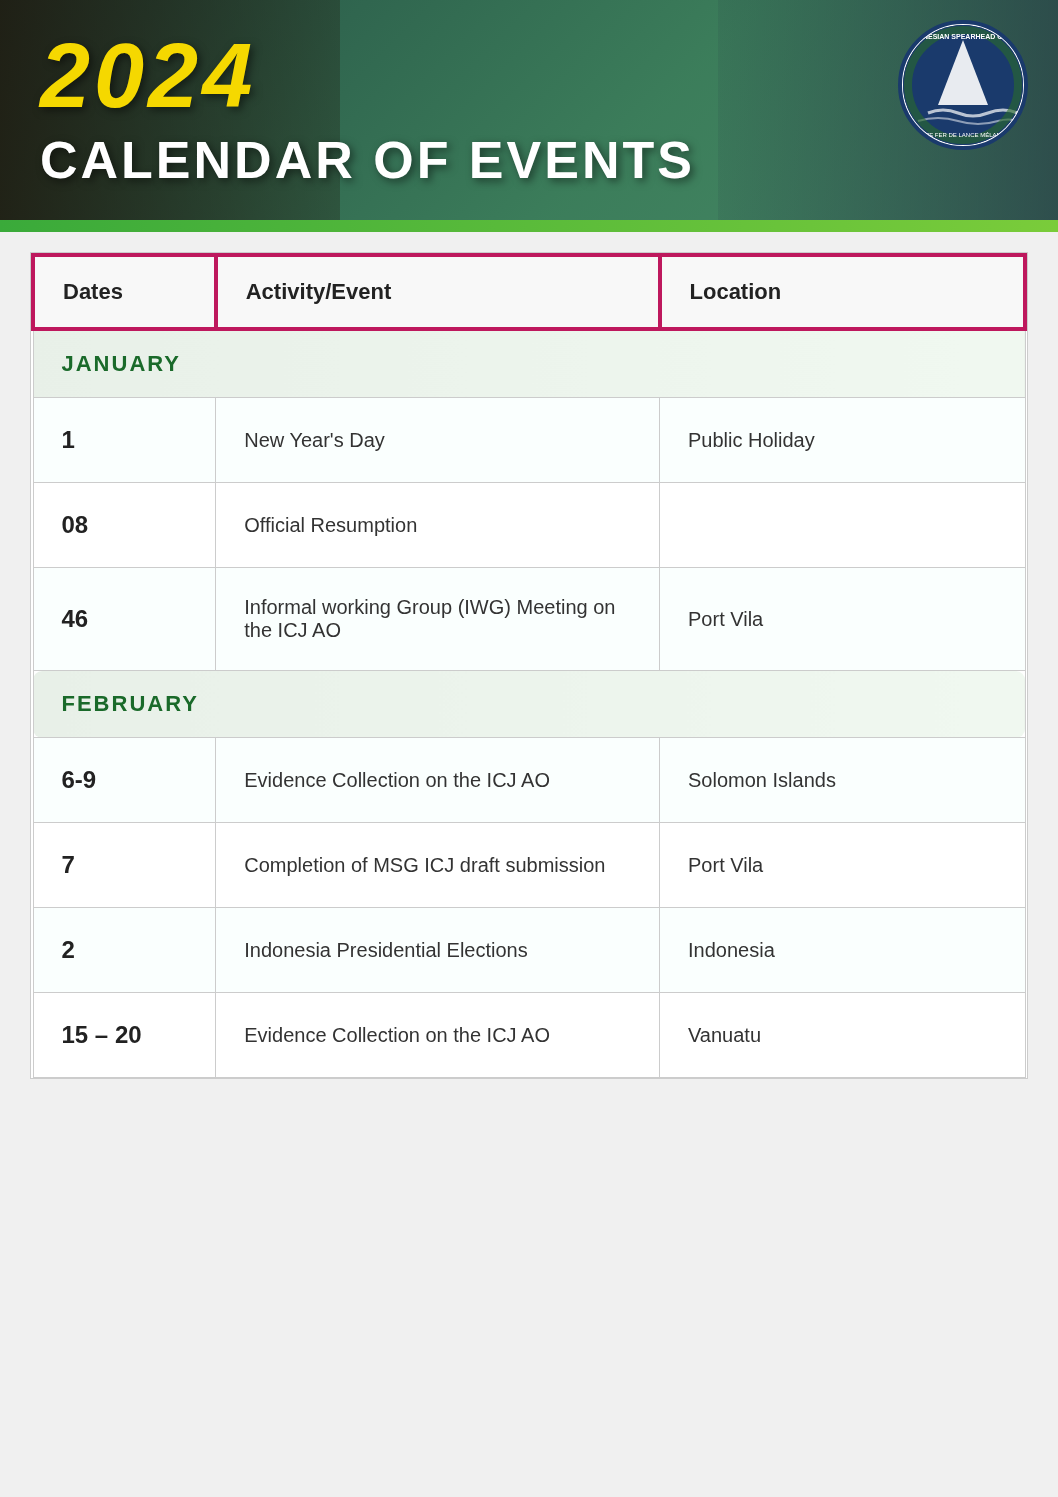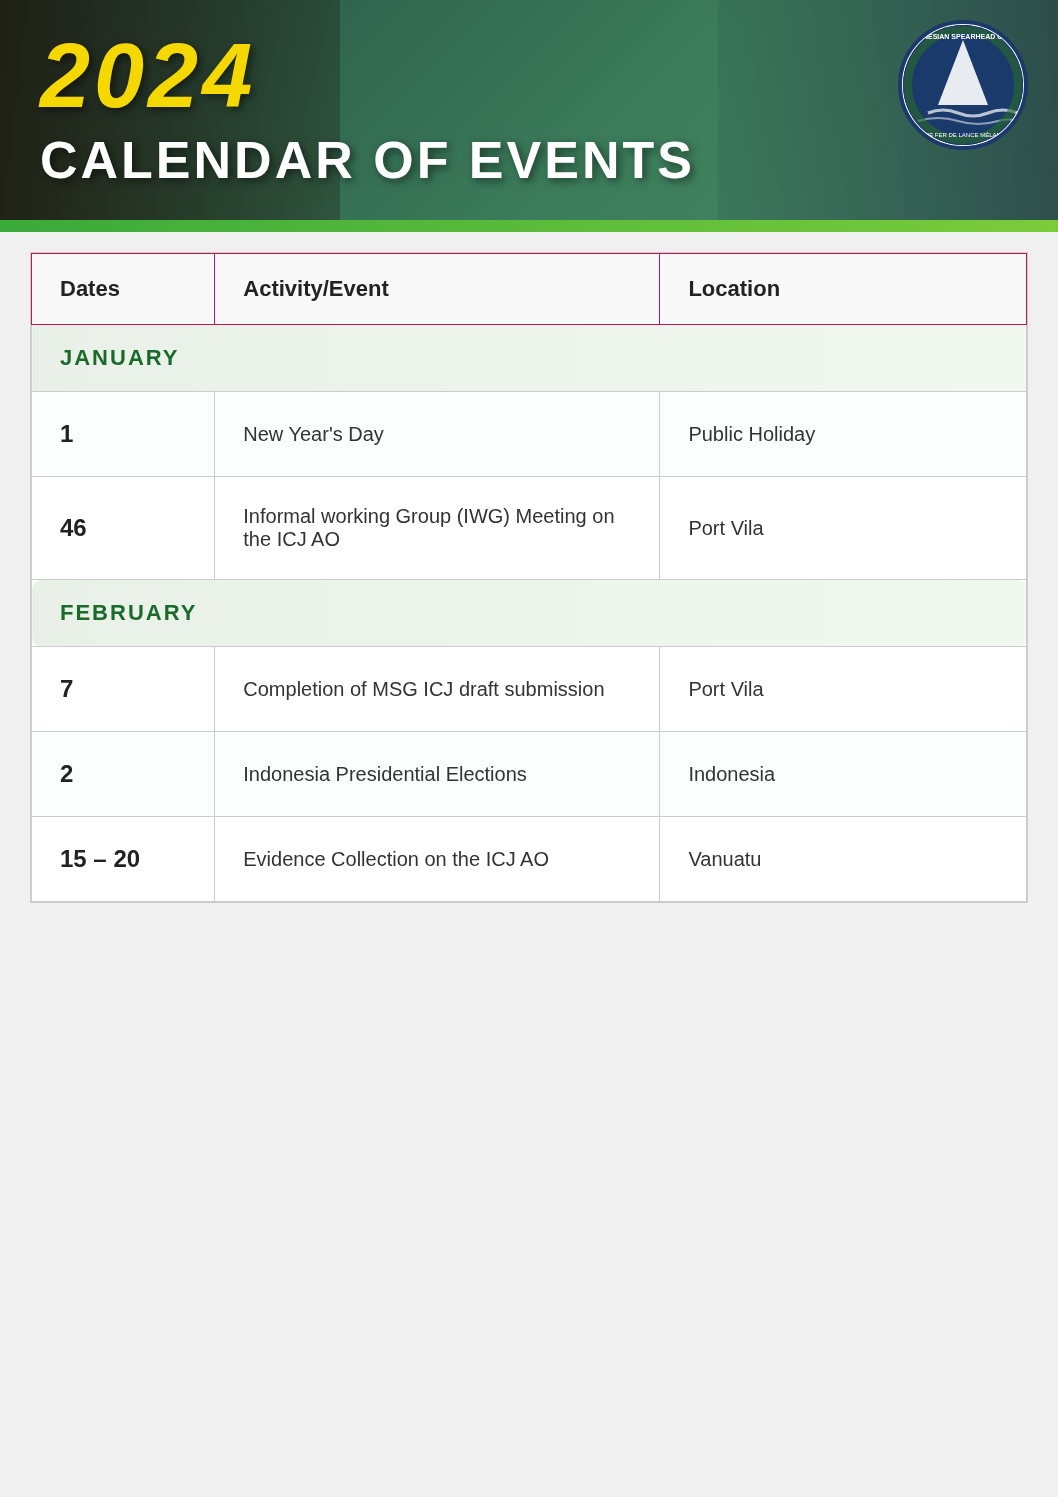--- a/index.html
+++ b/index.html
@@ -117,21 +117,21 @@
       border-collapse: collapse;
     }
 
     th {
       background: #f8f8f8;
       padding: 22px 28px;
       text-align: left;
       font-size: 22px;
       font-weight: 900;
       color: #222;
-      border: 1px solid #be185d;
+      border: 4px solid #be185d;
     }
 
     td {
       padding: 28px 28px;
       border: 1px solid #ccc;
       vertical-align: middle;
       font-size: 20px;
       color: #333;
     }
 
@@ -214,28 +214,38 @@
     <tbody id="table-body">
     <tr class="month-row">
         <td colspan="3" style="font-weight:900;font-size:22px;color:#1a6a2a;letter-spacing:2px;">JANUARY</td>
       </tr>
         <tr>
         <td class="date-cell">1</td>
         <td class="activity-cell">New Year's Day</td>
         <td class="location-cell">Public Holiday</td>
       </tr>
         <tr>
+        <td class="date-cell">08</td>
+        <td class="activity-cell">Official Resumption</td>
+        <td class="location-cell"></td>
+      </tr>
+        <tr>
         <td class="date-cell">46</td>
         <td class="activity-cell">Informal working Group (IWG) Meeting on the ICJ AO</td>
         <td class="location-cell">Port Vila</td>
       </tr>
         <tr class="month-row">
         <td colspan="3" style="font-weight:900;font-size:22px;color:#1a6a2a;letter-spacing:2px;border-radius:9px;">FEBRUARY</td>
       </tr>
         <tr>
+        <td class="date-cell">6-9</td>
+        <td class="activity-cell">Evidence Collection on the ICJ AO</td>
+        <td class="location-cell">Solomon Islands</td>
+      </tr>
+        <tr>
         <td class="date-cell">7</td>
         <td class="activity-cell">Completion of MSG ICJ draft submission</td>
         <td class="location-cell">Port Vila</td>
       </tr>
         <tr>
         <td class="date-cell">2</td>
         <td class="activity-cell">Indonesia Presidential Elections</td>
         <td class="location-cell">Indonesia</td>
       </tr>
         <tr>

